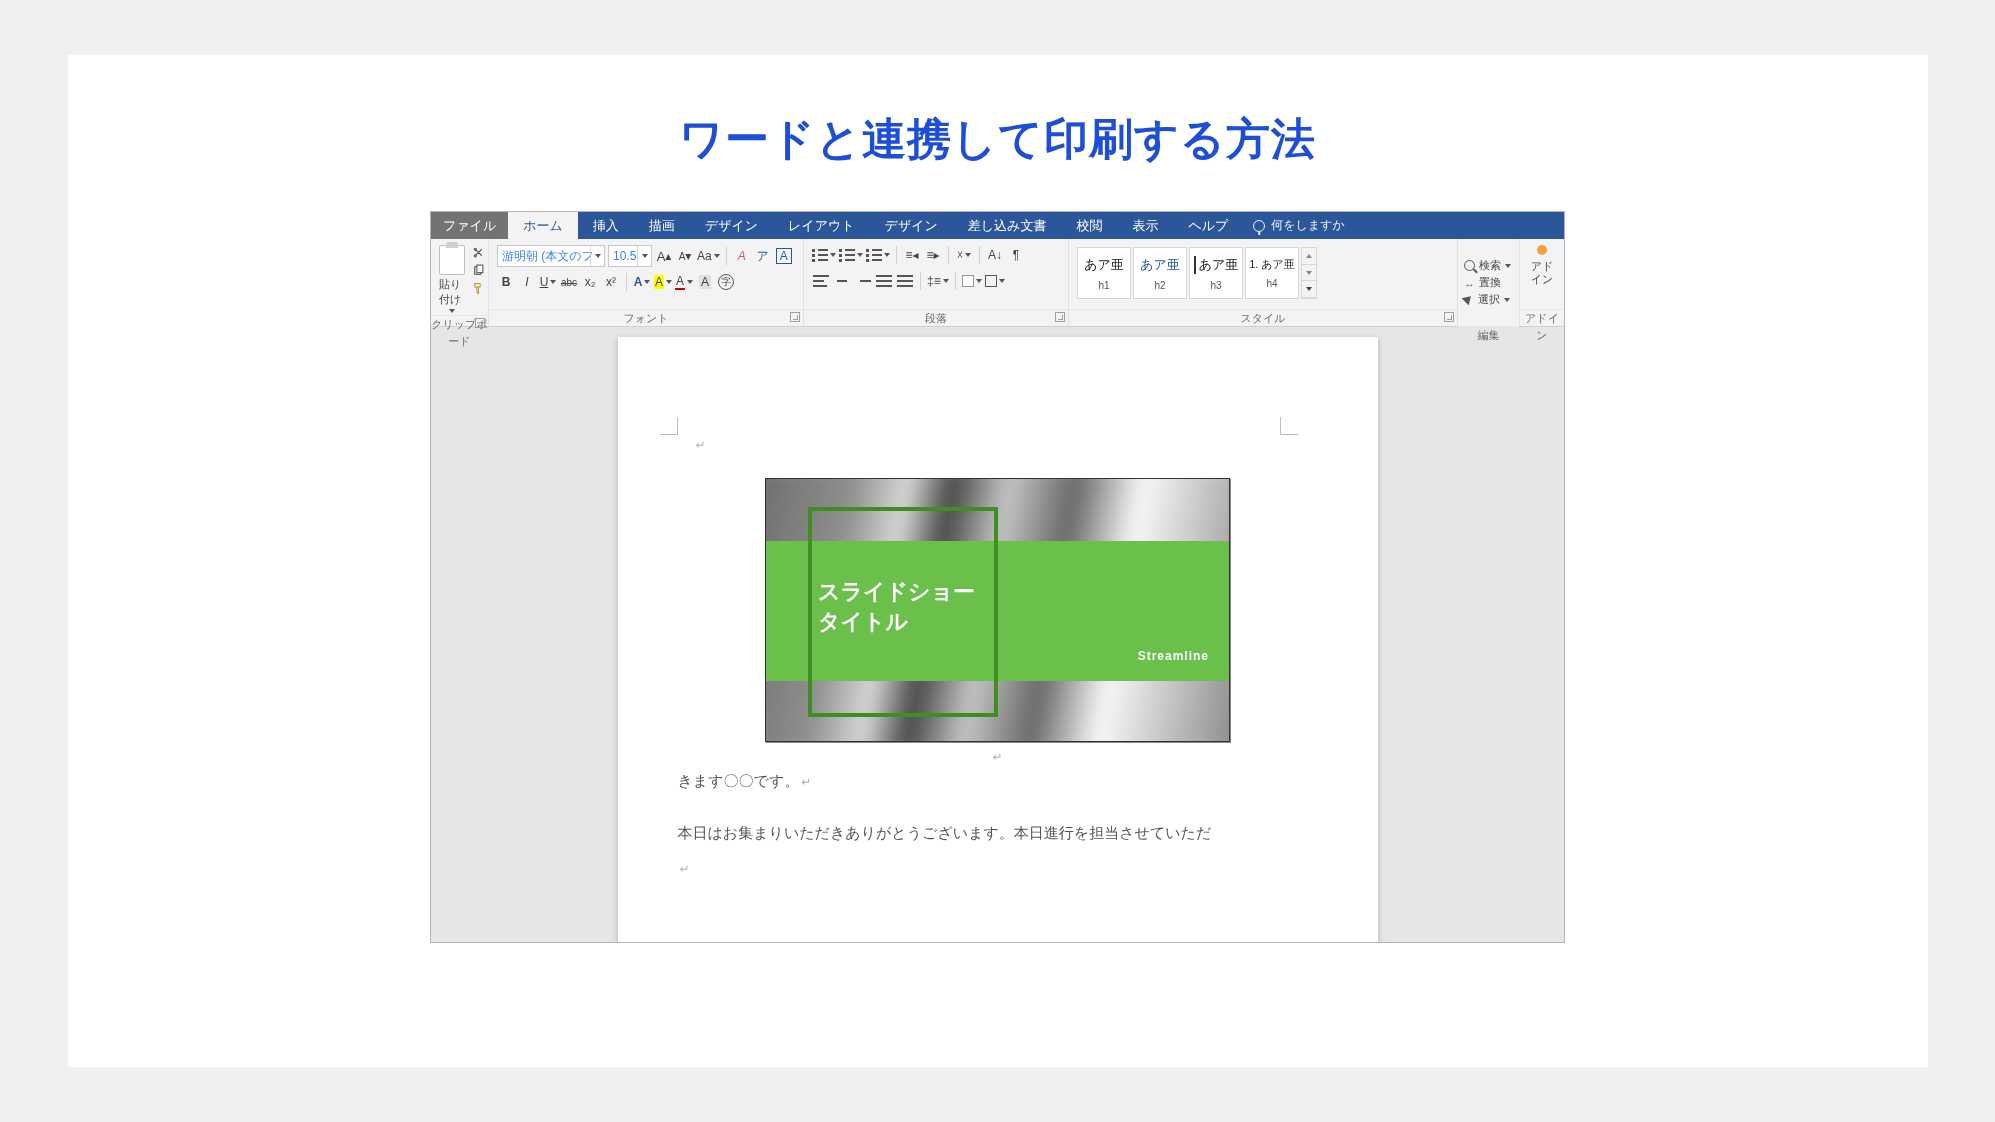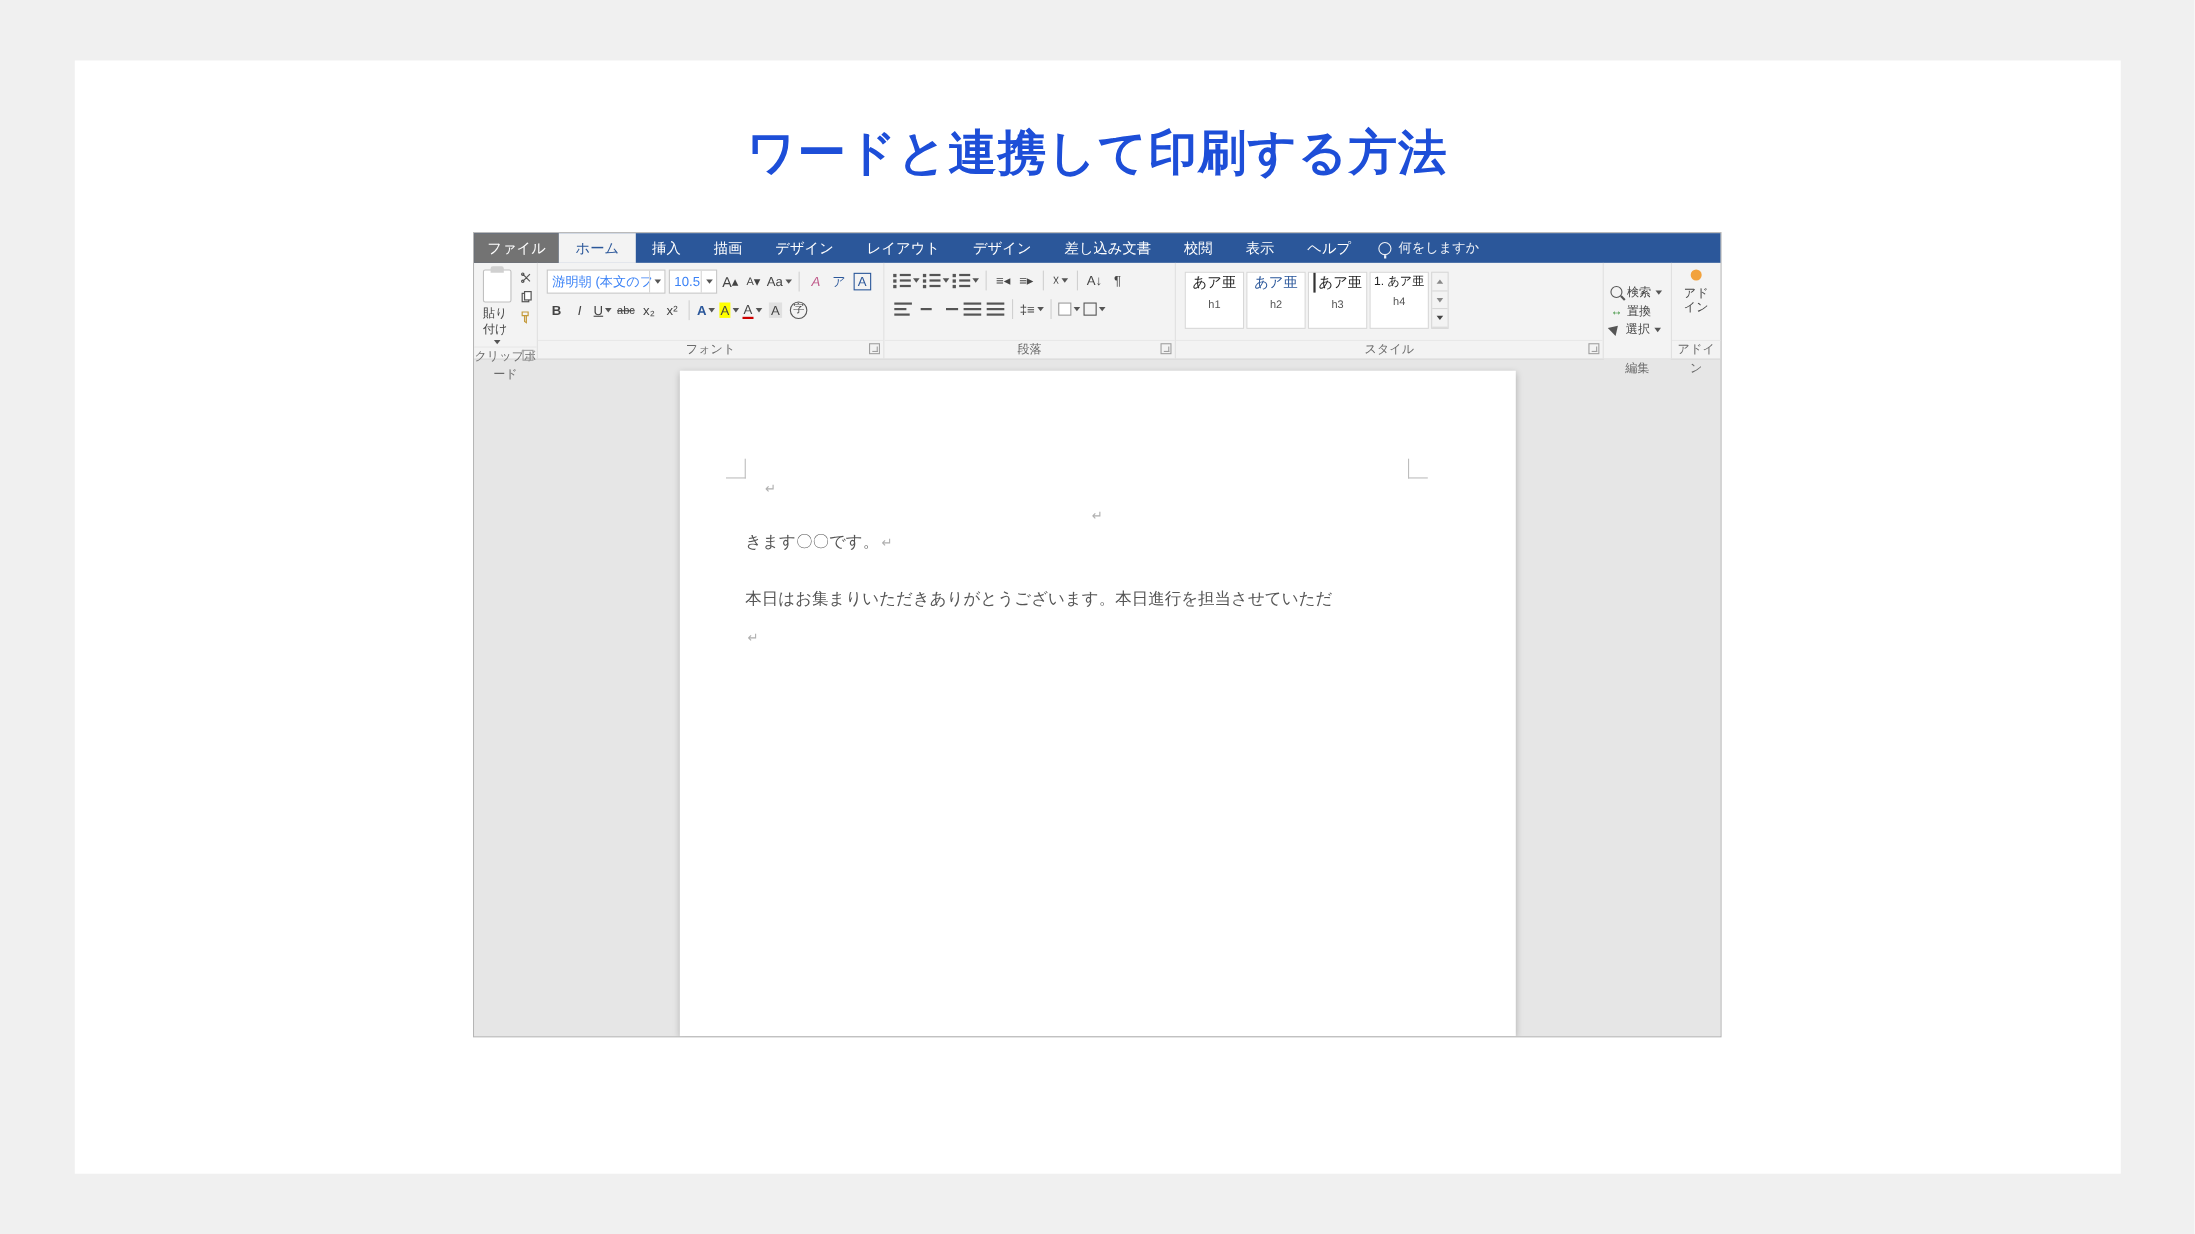--- a/index.html
+++ b/index.html
@@ -52,21 +52,21 @@
   .align-center span { margin: 0 auto; } .align-center span:nth-child(2){ width: 60%; }
   .align-right span { margin-left: auto; } .align-right span:nth-child(2){ width: 70%; }
   .list-icn { width: 16px; height: 12px; position: relative; }
   .list-icn span { position: absolute; height: 2px; background: #555; right: 0; width: 10px; }
   .list-icn span:nth-child(1){ top:0; } .list-icn span:nth-child(2){ top:5px; } .list-icn span:nth-child(3){ top:10px; }
   .list-icn::before { content:""; position:absolute; left:0; top:0; width:3px; height:3px; background:#555; box-shadow: 0 5px 0 #555, 0 10px 0 #555; }
   .sep { width: 1px; height: 18px; background: #d0d0d0; margin: 0 3px; }
 
   .styles-group { flex: 1; }
   .style-gallery { display: flex; gap: 2px; align-items: flex-start; padding-top: 2px; }
-  .style-item { width: 54px; height: 52px; border: 1px solid #d8d8d8; background: #fff; display: flex; flex-direction: column; align-items: center; font-size: 10px; color: #555; }
+  .style-item { width: 54px; height: 52px; border: 1px solid #d8d8d8; background: #fff; display: flex; flex-direction: column; align-items: center; justify-content: center; font-size: 10px; color: #555; }
   .style-item .sample { font-size: 13px; color: #222; margin-bottom: 6px; }
   .style-item.h2 .sample { color: #2b579a; }
   .style-item.h3 .sample { border-left: 2px solid #333; padding-left: 3px; }
   .style-nav { width: 16px; display: flex; flex-direction: column; border: 1px solid #d8d8d8; height: 52px; }
   .style-nav div { flex:1; display:flex; align-items:center; justify-content:center; border-bottom:1px solid #d8d8d8; }
   .tri-up { width:0;height:0;border-left:3px solid transparent;border-right:3px solid transparent;border-bottom:4px solid #888; }
   .tri-dn { width:0;height:0;border-left:3px solid transparent;border-right:3px solid transparent;border-top:4px solid #888; }
 
   .editing-group { width: 62px; }
   .edit-stack { display:flex; flex-direction:column; gap:2px; font-size:11px; color:#444; }
@@ -389,20 +389,30 @@
       </div>
     </div>
 
     <div class="doc-area">
       <div class="page">
         <span class="crop tl"></span>
         <span class="crop tr"></span>
 
         <div class="doc-text slide-label"><span class="para-mark">↵</span></div>
 
+        <div class="slide-thumb">
+          <div class="slide-bg"></div>
+          <div class="green-band"></div>
+          <div class="green-frame"></div>
+          <div class="slide-title">
+            <span>スライドショー</span><br>
+            <span>タイトル</span>
+          </div>
+          <div class="slide-brand">Streamline</div>
+        </div>
 
         <div class="center-mark">↵</div>
 
         <div class="doc-text">
           <span>きます〇〇です。</span><span class="para-mark">↵</span>
         </div>
         <div class="doc-text body-text">
           <span>本日はお集まりいただきありがとうございます。本日進行を担当させていただ</span>
         </div>
         <div class="doc-text"><span class="para-mark">↵</span></div>

